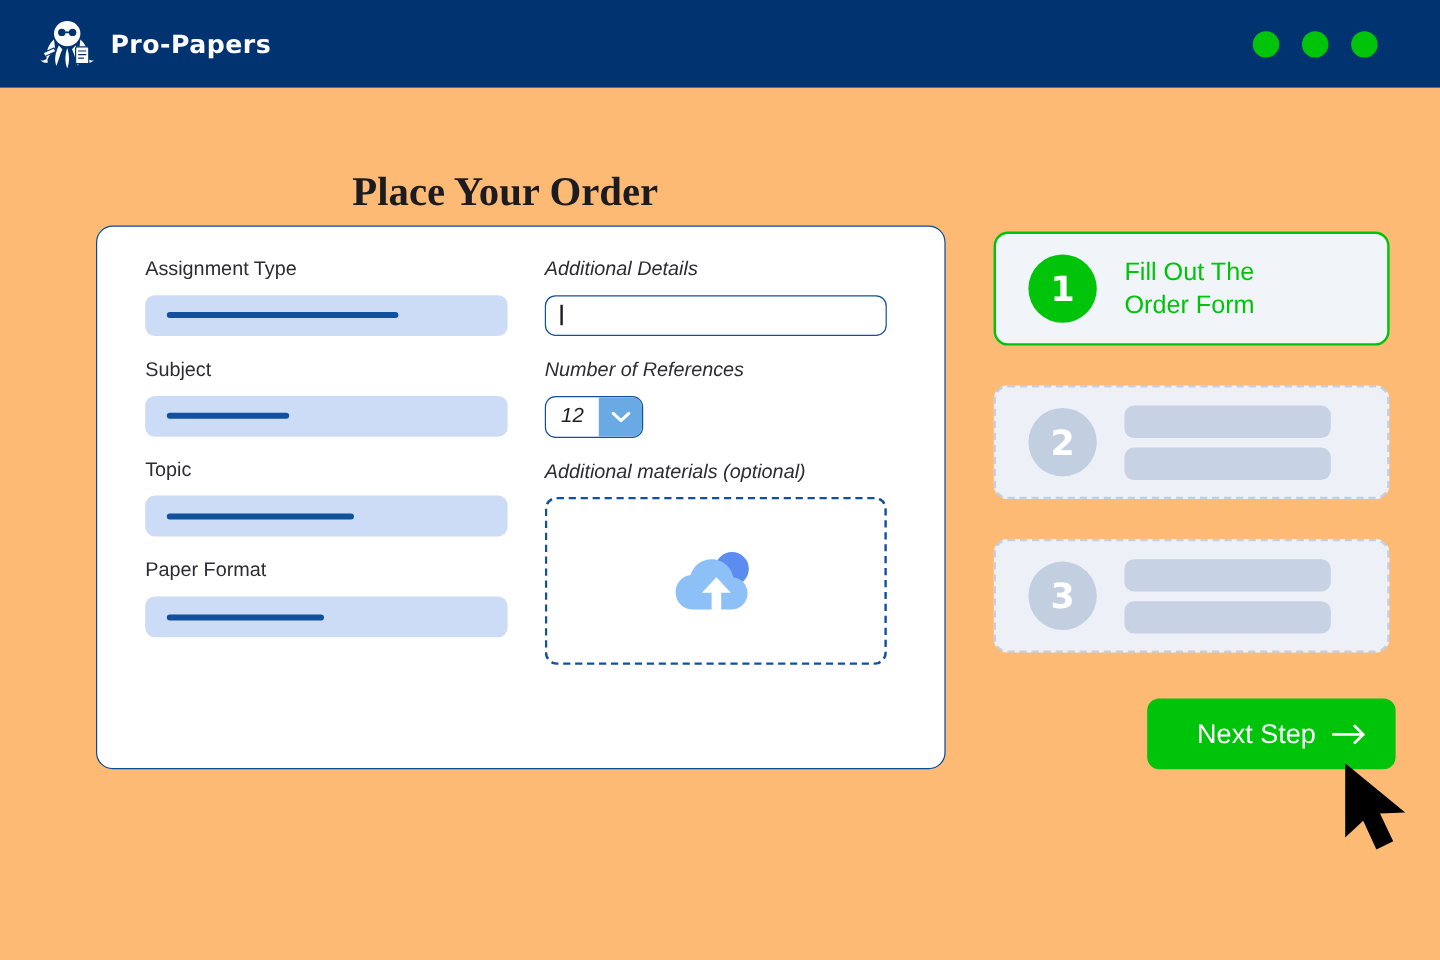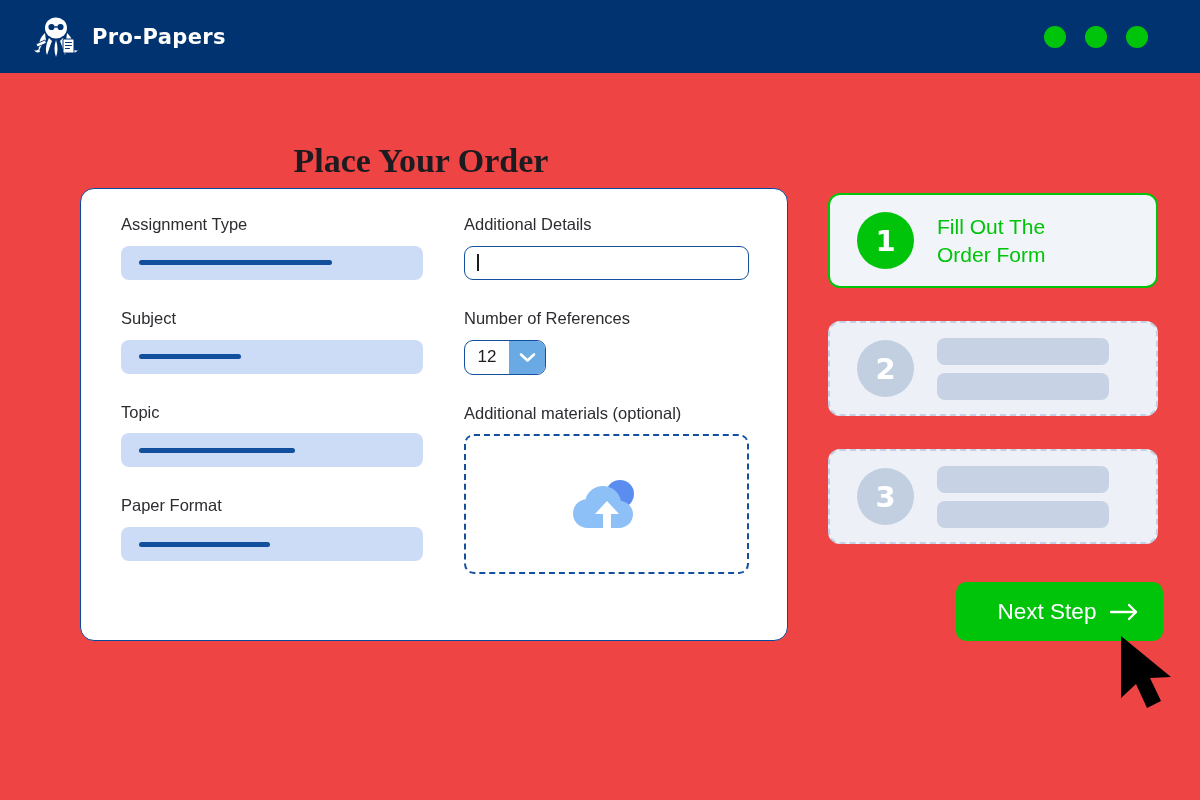--- a/index.html
+++ b/index.html
@@ -2,21 +2,21 @@
 <html><head>
 <meta charset="utf-8">
 <style>
   * { box-sizing: border-box; margin: 0; padding: 0; }
   html, body {
     width: 1200px; height: 800px;
     font-family: "Liberation Sans", sans-serif;
     background: #f1f4f8;
     overflow: hidden;
   }
-  .page { position: relative; width: 1200px; height: 800px; background: #ef4444; }
+  .page { position: relative; width: 1200px; height: 800px; background: #fdba74; }
 
   
   .header {
     position: absolute; left: 0; top: 0; width: 1200px; height: 73px;
     background: #003370;
     display: flex; align-items: center; justify-content: space-between;
   }
   .brand { display: flex; align-items: center; gap: 10px; margin-left: 30px; }
   .logo-mark { width: 52px; height: 52px; display: block; }
   .brand-name {
@@ -34,23 +34,23 @@
     font-size: 34px; font-weight: bold; color: #1c1c20; margin-top: 32px;
   }
 
   
   .form-card {
     position: absolute; left: 80px; top: 188px; width: 708px; height: 453px;
     background: #ffffff; border: 1.5px solid #0a4a9e; border-radius: 14px;
   }
   .col { position: absolute; top: 26px; }
   .col-left  { left: 40px;  width: 302px; }
-  .col-right { left: 383px; width: 285px; }
-
-  .field { margin-bottom: 29px; }
+  .col-right { left: 373px; width: 285px; font-style: italic; }
+
+  .field { margin-bottom: 19px; }
   .field:last-child { margin-bottom: 0; }
   .field-label {
     font-size: 16.5px; color: #2c2c31; margin-bottom: 11px; line-height: 1.2;
     font-family: "Liberation Sans", sans-serif;
   }
   .fake-input {
     height: 34px; background: #ccdcf6; border-radius: 8px;
     display: flex; align-items: center; padding-left: 18px;
   }
   .fake-bar { height: 5px; border-radius: 3px; background: #12509e; }

